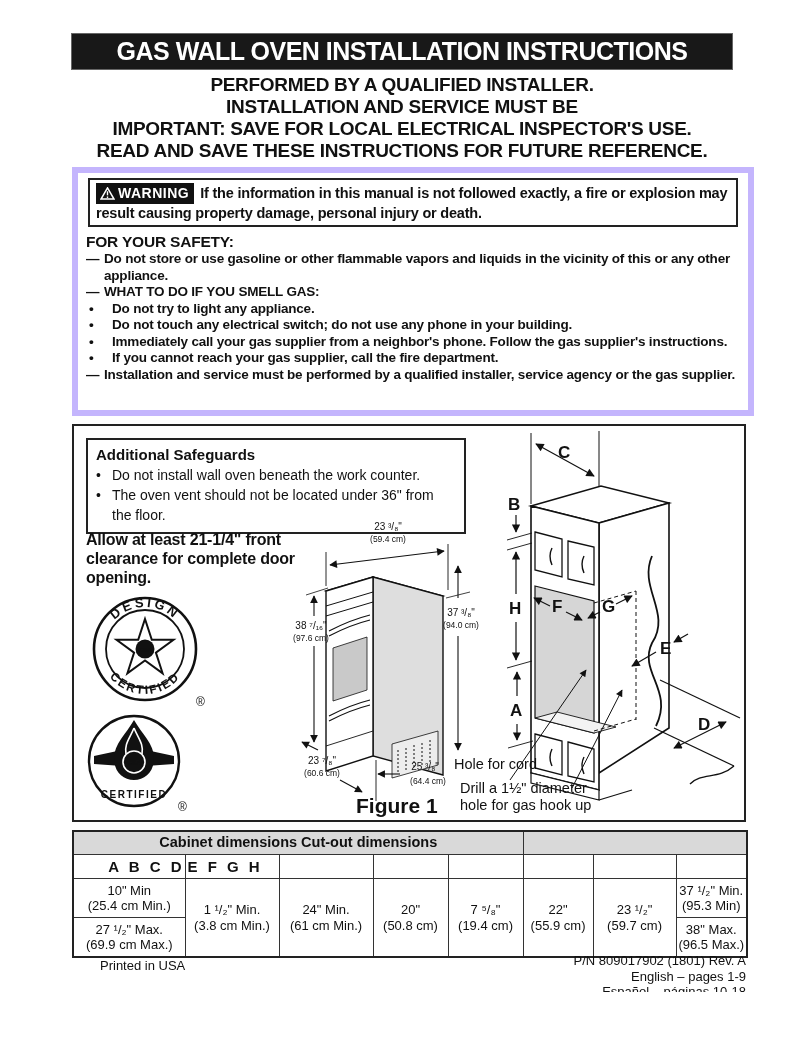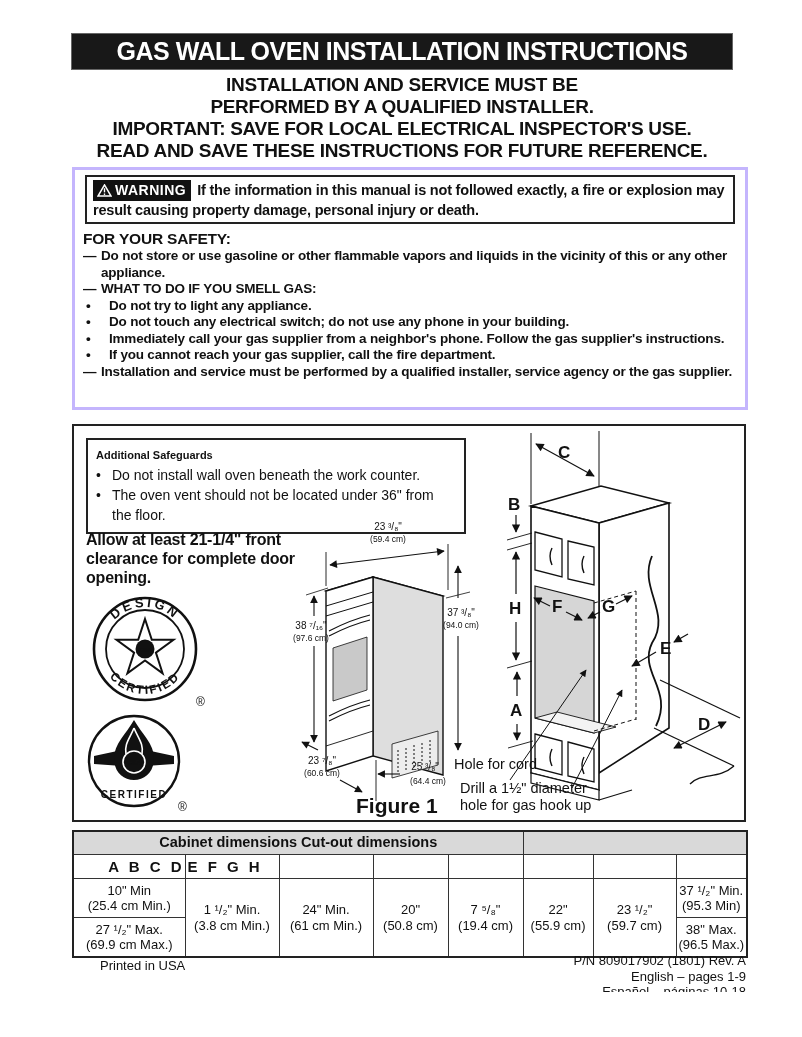--- a/index.html
+++ b/index.html
@@ -9,36 +9,36 @@
   
   .title-bar{position:absolute;left:71px;top:33px;width:660px;height:35px;background:#181818;
              border:1px solid #666;display:flex;align-items:center;justify-content:center;}
   .title-bar span{color:#fff;font-weight:bold;font-size:25px;letter-spacing:-0.5px;white-space:nowrap;}
 
   
   .subtitle{position:absolute;left:72px;top:74px;width:660px;text-align:center;}
   .subtitle div{font-weight:bold;font-size:19px;line-height:22px;letter-spacing:-0.3px;}
 
   
-  .safety-box{position:absolute;left:72px;top:167px;width:670px;height:237px;border:3px solid #c4b5fd;overflow:hidden;}
+  .safety-box{position:absolute;left:72px;top:167px;width:670px;height:237px;border:6px solid #c4b5fd;overflow:hidden;}
   .warning-box{margin:5px 10px 2px 10px;border:2px solid #222;padding:3px 6px;font-size:14.5px;font-weight:bold;line-height:18px;letter-spacing:-0.2px;}
   .warn-badge{display:inline-flex;align-items:center;gap:3px;background:#111;color:#fff;
               padding:1px 5px 2px 4px;margin-right:6px;vertical-align:-2px;}
   .warn-badge span{font-weight:bold;font-size:14px;letter-spacing:0.5px;}
   .safety-content{padding:3px 10px 0 8px;}
   .safety-heading{font-weight:bold;font-size:15.5px;line-height:19px;letter-spacing:-0.2px;}
   .s-item{display:flex;font-weight:bold;font-size:13.5px;line-height:16.5px;letter-spacing:-0.2px;}
   .s-item .mk{flex:0 0 18px;}
   .s-item.bullet .mk{flex:0 0 26px;padding-left:3px;box-sizing:border-box;}
   .s-item .tx{flex:1;}
 
   
   .figure-panel{position:absolute;left:72px;top:424px;width:670px;height:394px;border:2px solid #222;overflow:hidden;}
   .safeguards-box{position:absolute;left:12px;top:12px;width:360px;border:2px solid #222;padding:5px 8px 7px 8px;}
-  .safeguards-box .hd{font-weight:bold;font-size:11px;line-height:20px;}
+  .safeguards-box .hd{font-weight:bold;font-size:15px;line-height:20px;}
   .sg-item{display:flex;font-size:14px;line-height:20px;}
   .sg-item .mk{flex:0 0 16px;text-align:left;}
   .sg-item .tx{flex:1;}
   .clearance-note{position:absolute;left:12px;top:104px;width:242px;font-weight:bold;font-size:16px;line-height:19px;letter-spacing:-0.2px;}
   .logo{position:absolute;}
   .oven-wrap{position:absolute;left:206px;top:92px;}
   .cabinet-wrap{position:absolute;left:428px;top:2px;}
   .hole-note{position:absolute;left:380px;top:330px;font-size:14.5px;line-height:17px;}
   .drill-note{position:absolute;left:386px;top:354px;font-size:14.5px;line-height:17px;}
   .figure-caption{position:absolute;left:282px;top:368px;width:130px;text-align:left;font-weight:bold;font-size:21px;}
@@ -67,22 +67,22 @@
 </head>
 <body>
 
 <div class="page">
 
   <div class="title-bar">
     <span>GAS WALL OVEN INSTALLATION INSTRUCTIONS</span>
   </div>
 
   <div class="subtitle">
+    <div>PERFORMED BY A QUALIFIED INSTALLER.</div>
     <div>INSTALLATION AND SERVICE MUST BE</div>
-    <div>PERFORMED BY A QUALIFIED INSTALLER.</div>
     <div>IMPORTANT: SAVE FOR LOCAL ELECTRICAL INSPECTOR'S USE.</div>
     <div>READ AND SAVE THESE INSTRUCTIONS FOR FUTURE REFERENCE.</div>
   </div>
 
   <div class="safety-box">
     <div class="warning-box">
       <span class="warn-badge">
           <svg width="15" height="13" viewBox="0 0 16 14">
             <path d="M8 1 L15 13 L1 13 Z" fill="none" stroke="#fff" stroke-width="1.6"></path>
             <rect x="7.25" y="4.6" width="1.5" height="4.4" fill="#fff"></rect>

